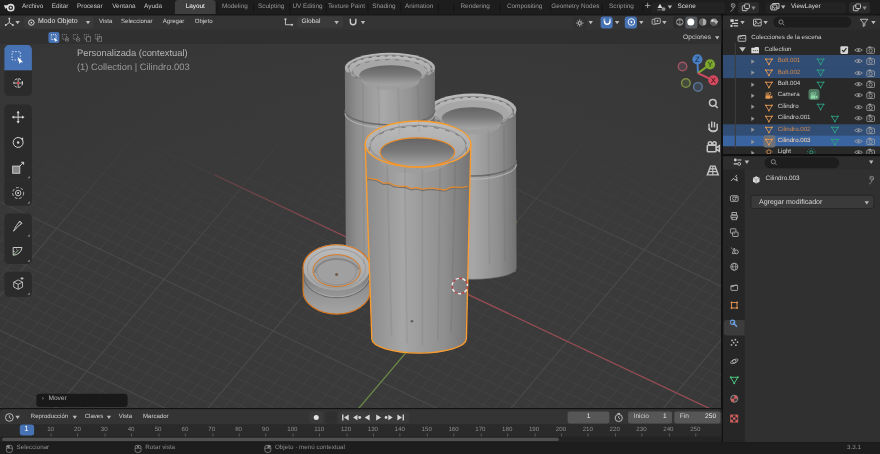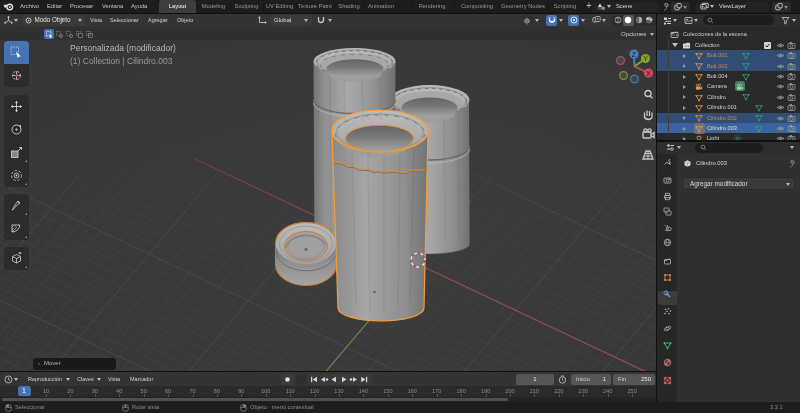--- a/index.html
+++ b/index.html
@@ -434,21 +434,21 @@
       </div>
  <div class="abs" style="left:0;top:206px;width:25px;height:23px;background:#2b2b2b;border-radius:4px">
   <svg class="ic" style="left:6px;top:5px" width="13" height="13" viewBox="0 0 26 26">
           <path d="M5 9 L13 5 L21 9 L21 18 L13 22 L5 18 Z M5 9 L13 13 L21 9 M13 13 L13 22" fill="none" stroke="#d4d4d4" stroke-width="1.5"></path>
           <path d="M17 2 L23 2 M20 -1 L20 5" stroke="#d4d4d4" stroke-width="1.6"></path>
         </svg>
  <div class="abs" style="right:1.5px;bottom:1.5px;width:0;height:0;border-left:2.5px solid transparent;border-bottom:2.5px solid #9a9a9a"></div>
       </div>
 </div>
 
-<div class="abs" style="left:70px;top:43px;font-size:8.5px;color:#b7b7b7">Personalizada (modificador)</div>
+<div class="abs" style="left:70px;top:43px;font-size:8.5px;color:#b7b7b7">Personalizada (contextual)</div>
 <div class="abs" style="left:70px;top:56px;font-size:8.5px;color:#999999">(1) Collection | Cilindro.003</div>
 
 <svg class="abs" style="left:608px;top:46px" width="46" height="42" viewBox="0 0 46 42">
  <line x1="26.5" y1="20.5" x2="26" y2="8" stroke="#4a7fc4" stroke-width="1.8"></line>
  <line x1="26.5" y1="20.5" x2="37.5" y2="12.5" stroke="#7da631" stroke-width="1.8"></line>
  <line x1="26.5" y1="20.5" x2="40.5" y2="27" stroke="#d24a5e" stroke-width="1.8"></line>
  <circle cx="26" cy="8" r="4.6" fill="#4a7fc4"></circle>
       <text x="26" y="10.8" font-size="7" fill="#0c2038" text-anchor="middle" font-family="Liberation Sans">Z</text>
  <circle cx="37.5" cy="12.5" r="4.6" fill="#7da631"></circle>
       <text x="37.5" y="15.3" font-size="7" fill="#22300c" text-anchor="middle" font-family="Liberation Sans">Y</text>

